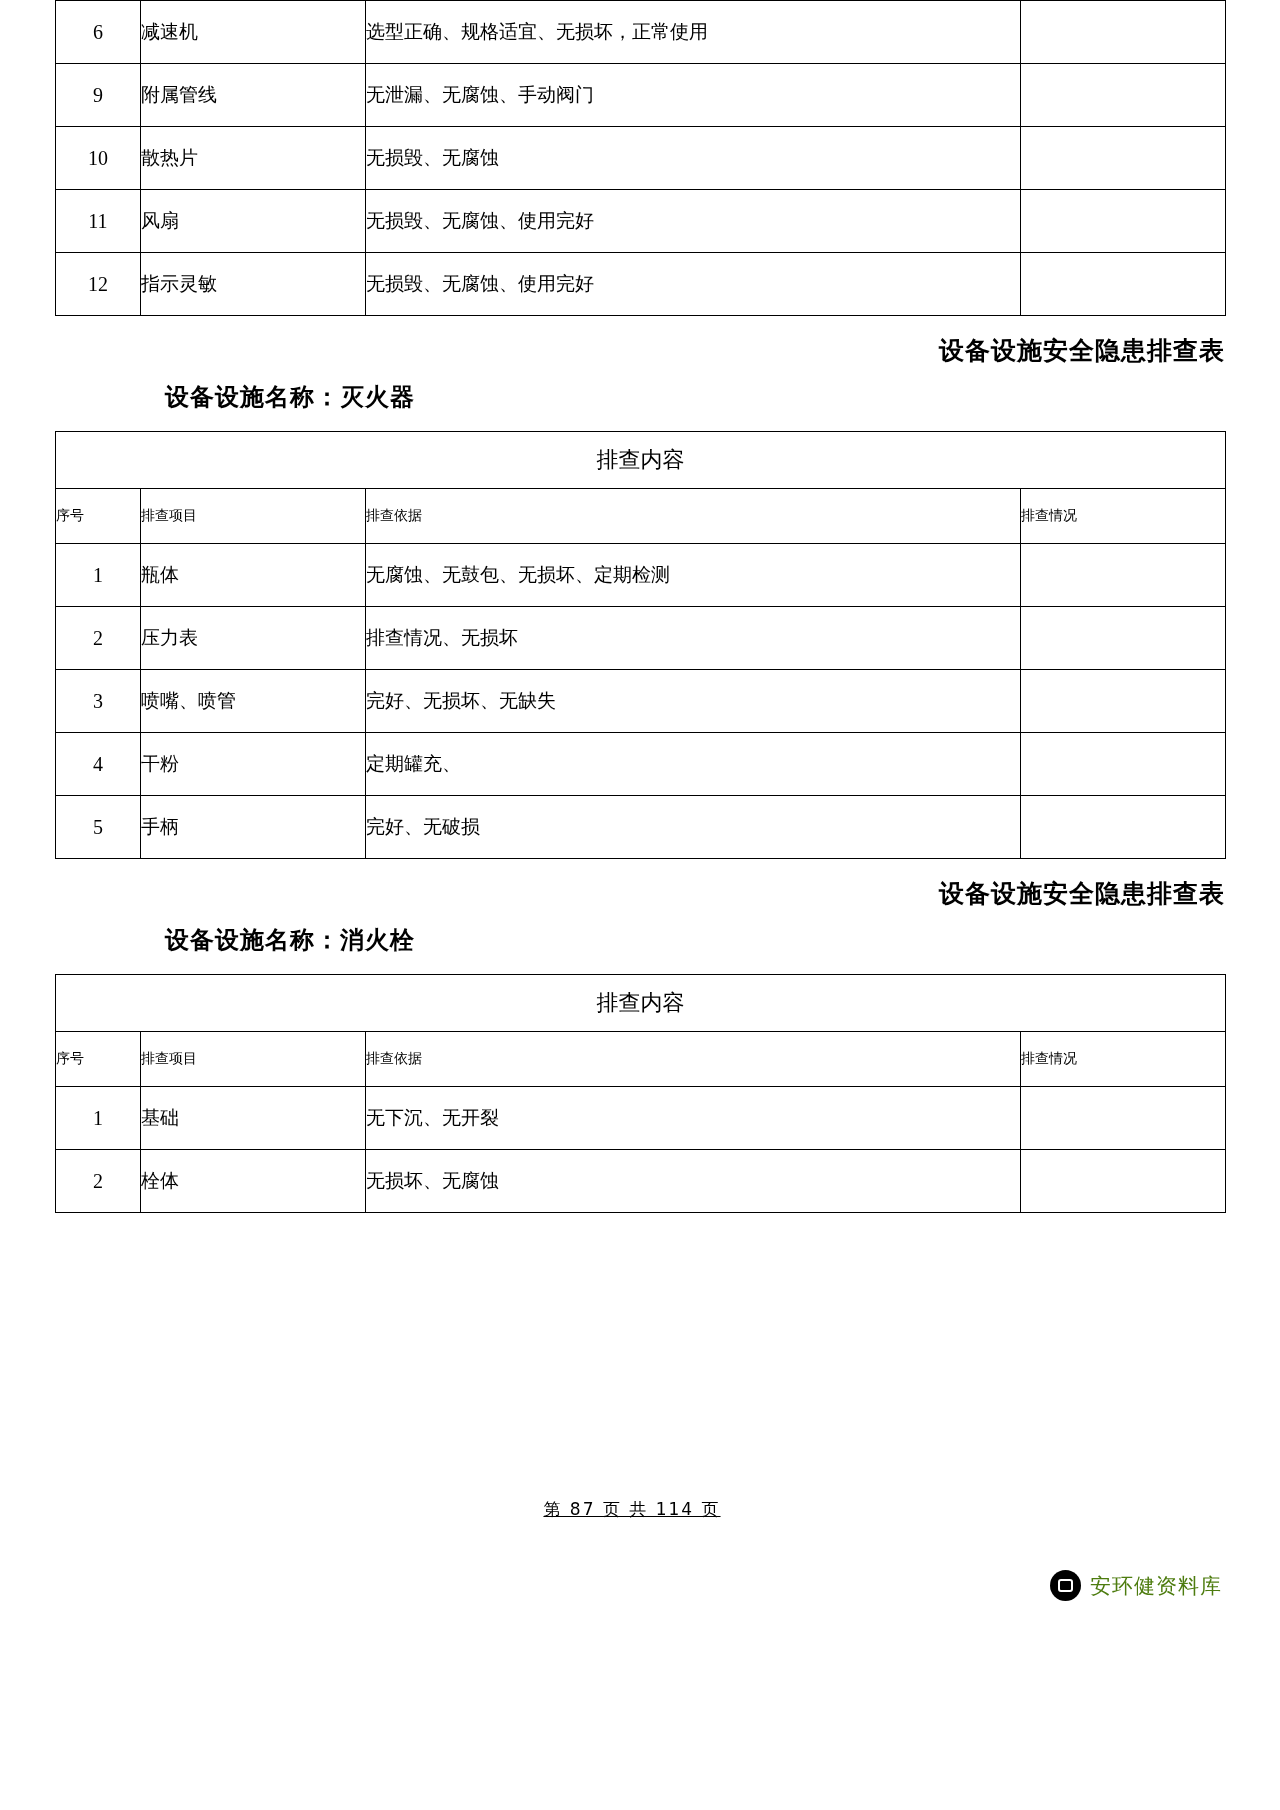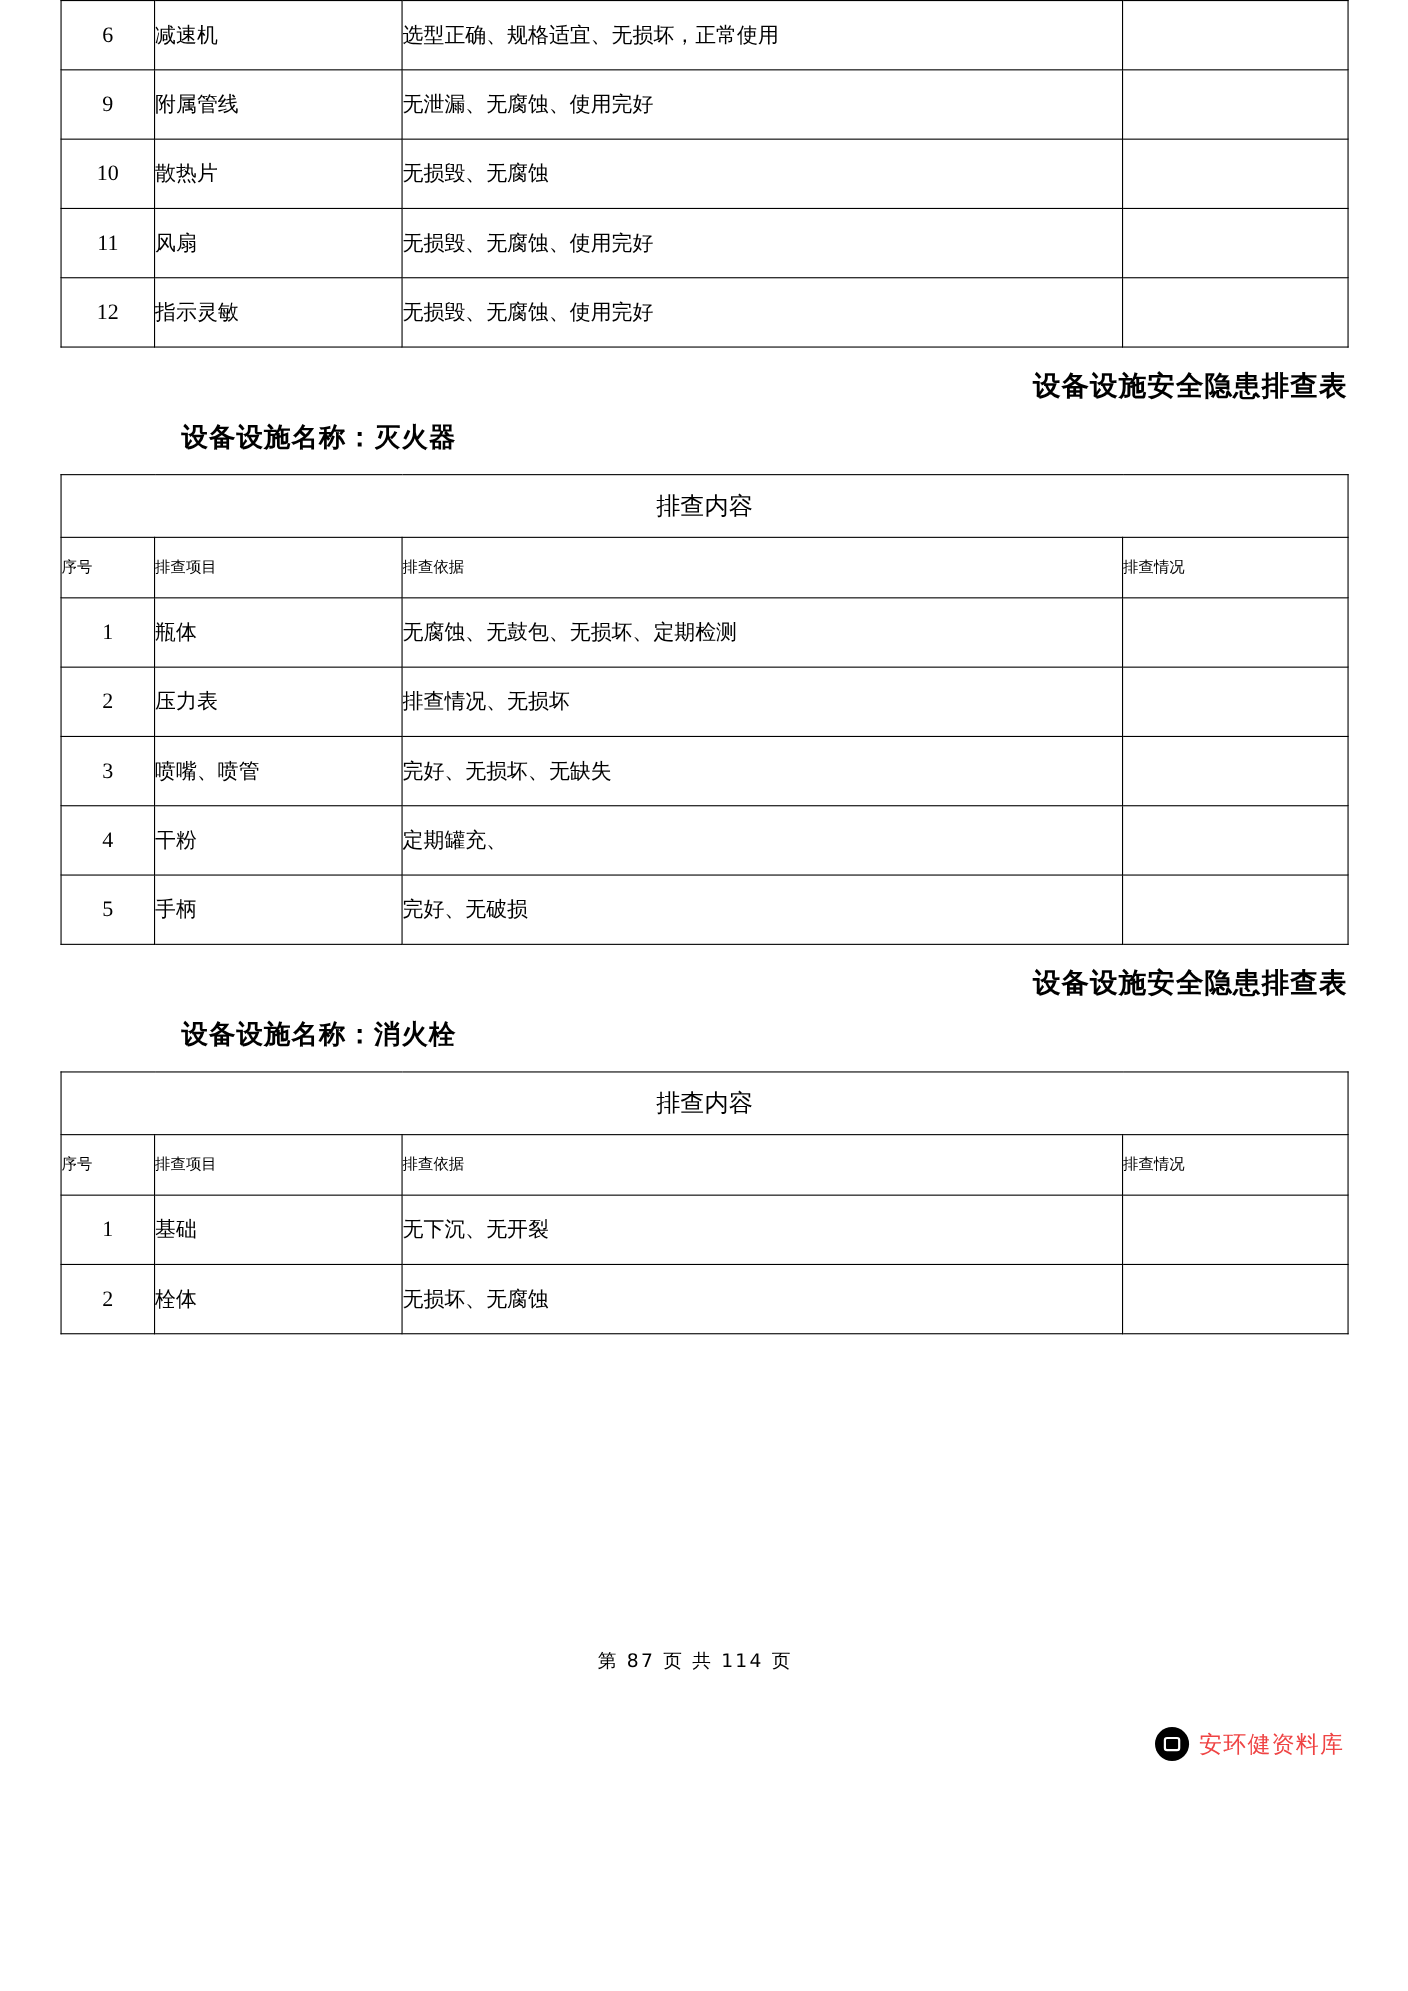--- a/index.html
+++ b/index.html
@@ -85,20 +85,21 @@
   .top-offset { margin-top: 133px; }
   .footer {
     position: absolute;
     left: 0;
     top: 1498px;
     width: 1264px;
     text-align: center;
     font-size: 17px;
     font-family: "DejaVu Sans", "Liberation Sans", sans-serif;
     letter-spacing: 2px;
+    text-decoration: underline;
   }
   .watermark {
     position: absolute;
     right: 58px;
     top: 1570px;
     display: flex;
     align-items: center;
     gap: 9px;
   }
   .wm-badge {
@@ -116,21 +117,21 @@
     top: 9px;
     width: 15px;
     height: 13px;
     border: 2px solid #ffffff;
     border-radius: 3px;
     box-sizing: border-box;
   }
   .wm-text {
     font-size: 21px;
     font-family: "DejaVu Sans", "Liberation Sans", sans-serif;
-    color: #ef4444;
+    color: #4d7c0f;
     letter-spacing: 1px;
   }
 </style>
 </head>
 <body>
 
 <div class="page">
 
   <table class="doc-table top-offset">
     <colgroup>
@@ -142,21 +143,21 @@
     <tbody>
       <tr class="row-tall">
         <td class="cell-no">6</td>
         <td class="cell-text">减速机</td>
         <td class="cell-text">选型正确、规格适宜、无损坏，正常使用</td>
         <td class="cell-text"></td>
       </tr>
       <tr class="row-tall">
         <td class="cell-no">9</td>
         <td class="cell-text">附属管线</td>
-        <td class="cell-text">无泄漏、无腐蚀、使用完好</td>
+        <td class="cell-text">无泄漏、无腐蚀、手动阀门</td>
         <td class="cell-text"></td>
       </tr>
       <tr class="row-tall">
         <td class="cell-no">10</td>
         <td class="cell-text">散热片</td>
         <td class="cell-text">无损毁、无腐蚀</td>
         <td class="cell-text"></td>
       </tr>
       <tr class="row-tall">
         <td class="cell-no">11</td>

